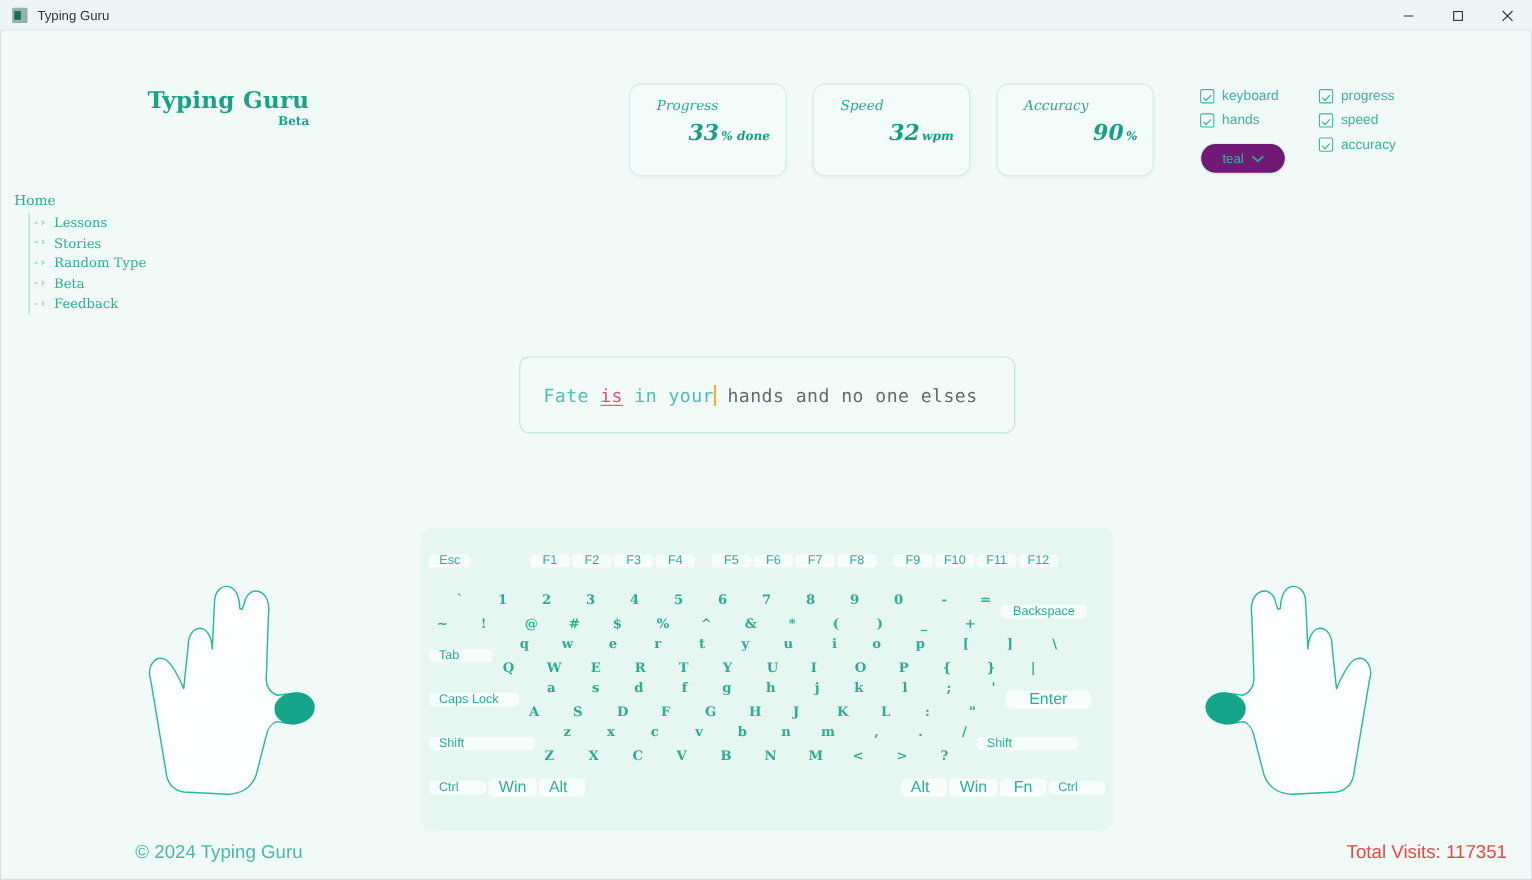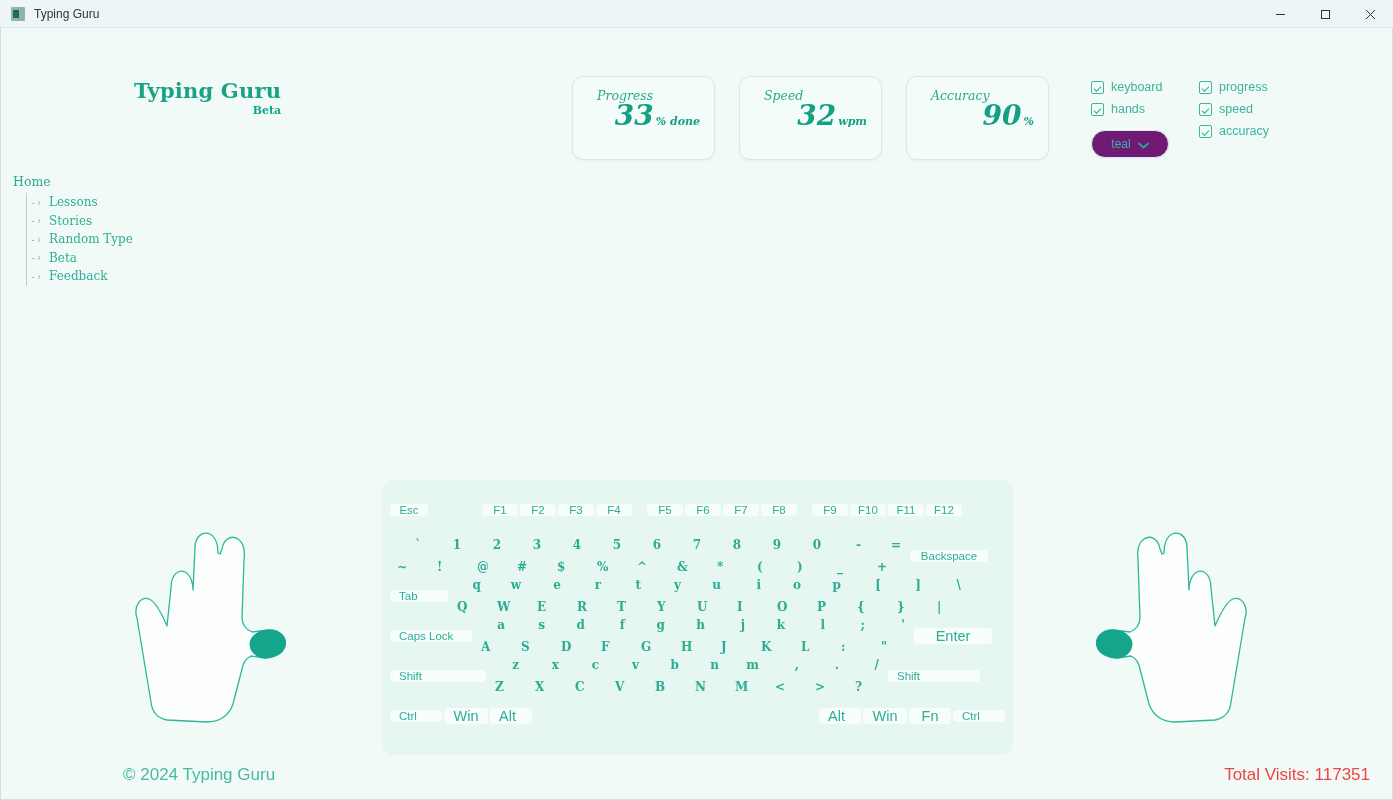--- a/index.html
+++ b/index.html
@@ -95,21 +95,21 @@
     color: #2aa98e;
   }
   .card-value {
     position: absolute;
     right: 14px; bottom: 27px;
     font-family: "DejaVu Serif", serif;
     font-style: italic;
     color: #13a084;
     white-space: nowrap;
   }
-  .card-num { font-size: 28px; font-weight: bold; }
+  .card-num { font-size: 20px; font-weight: bold; }
   .card-unit { font-size: 11px; font-weight: bold; margin-left: 2px; }
 
   
   .toggles {
     position: absolute; left: 1090px; top: 52px;
     display: flex; gap: 30px;
   }
   .tg-col { display: flex; flex-direction: column; gap: 8px; }
   .tg-row { display: flex; align-items: center; gap: 7px; height: 14px; }
   .cbox {
@@ -397,20 +397,29 @@
         <span class="nav-arrow">-›</span>
         <span class="nav-label">Beta</span>
       </div>
       <div class="nav-item">
         <span class="nav-arrow">-›</span>
         <span class="nav-label">Feedback</span>
       </div>
     </div>
   </div>
 
+  <div class="type-box">
+    <div class="type-text">
+      <span class="t-ok">Fate </span>
+      <span class="t-err">is</span>
+      <span class="t-ok"> in your</span>
+      <span class="caret"></span>
+      <span class="t-todo"> hands and no one elses</span>
+    </div>
+  </div>
 
   <div class="hand left">
     <svg width="170" height="200" viewBox="0 0 170 200">
       <path d="M16 92 C12 80 20 70 28 73 C34 75 40 86 46 100
                L50 62 C50 48 58 43 64 46 C70 49 72 58 72 64
                L74 22 C74 10 82 5 89 8 C95 11 97 20 97 27
                L99 28 L101 23 C103 12 111 9 117 13 C123 17 124 26 123 34
                L121 92 C121 98 125 104 131 106
                L148 104 C160 104 166 112 164 120 C162 128 152 132 144 132
                L130 130 C126 132 122 137 121 143

